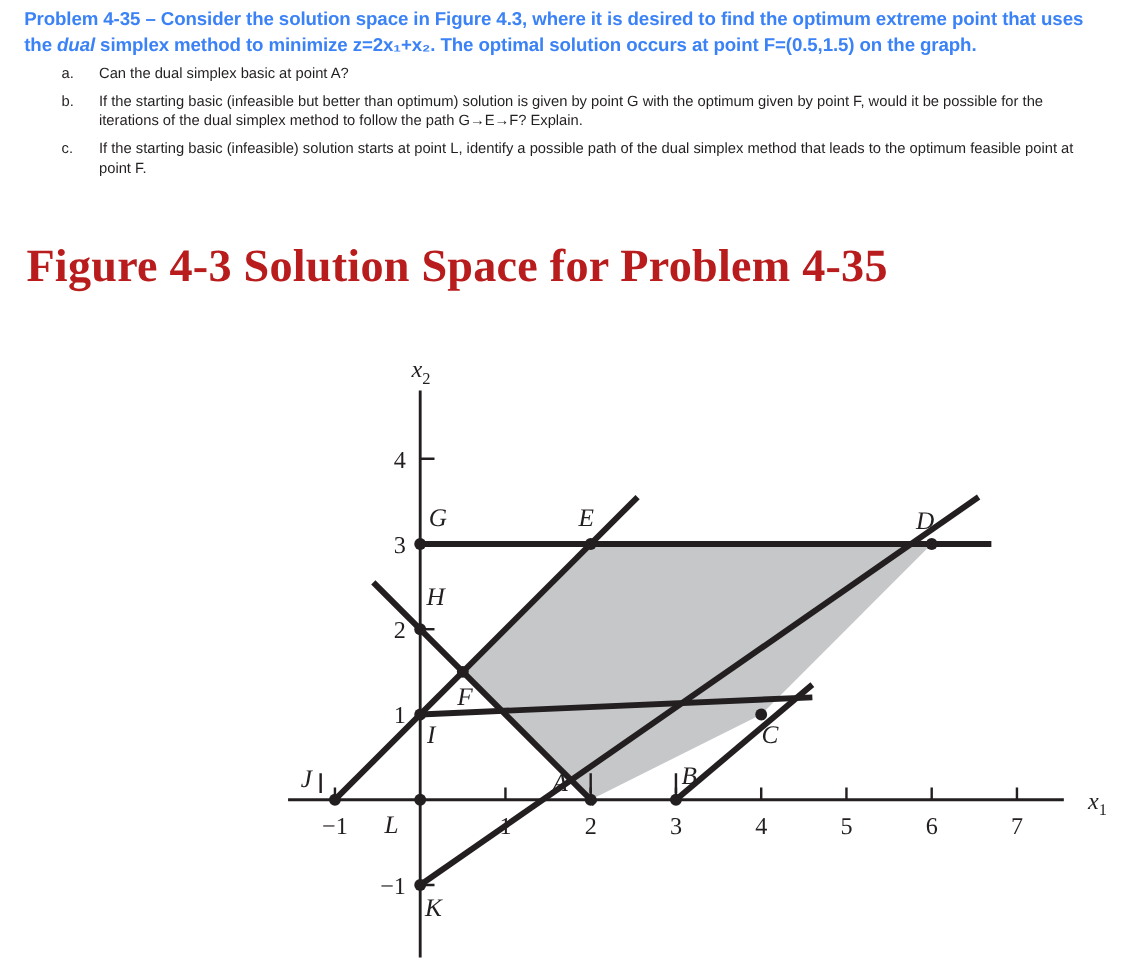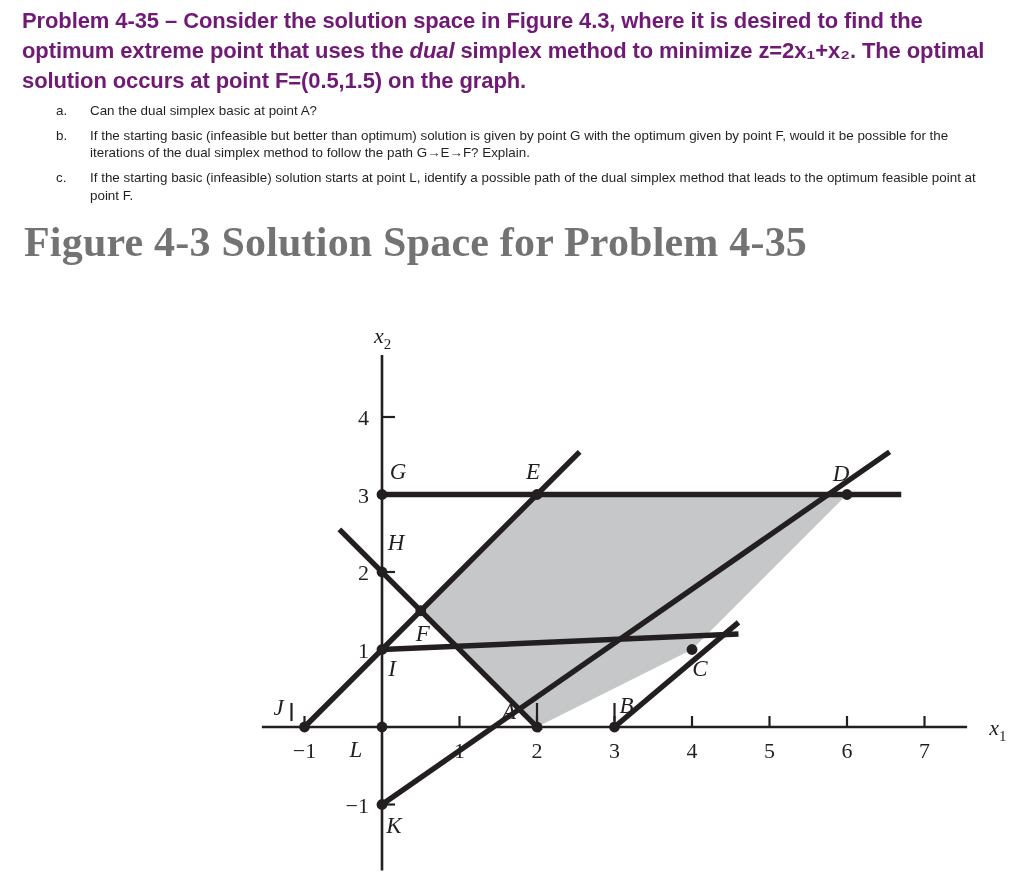--- a/index.html
+++ b/index.html
@@ -20,25 +20,25 @@
     width: 1024px;
     height: 882px;
   }
   .problem-block {
     position: absolute;
     left: 22px;
     top: 6px;
     width: 990px;
   }
   .problem-stem {
-    font-size: 22px;
+    font-size: 17px;
     line-height: 1.36;
     font-weight: 600;
     letter-spacing: -0.1px;
-    color: #701a75;
+    color: #3b82f6;
     margin: 0;
   }
   .problem-stem .em {
     font-style: italic;
   }
   .sub-list {
     margin: 6px 0 0 0;
     padding: 0;
     list-style: none;
   }
@@ -62,21 +62,21 @@
     max-width: 905px;
   }
   .figure-title {
     position: absolute;
     left: 24px;
     top: 218px;
     font-family: "Liberation Serif", serif;
     font-weight: bold;
     font-size: 42px;
     letter-spacing: 0.2px;
-    color: #737373;
+    color: #b91c1c;
     white-space: nowrap;
   }
   #graph-wrap {
     position: absolute;
     left: 0;
     top: 300px;
     width: 1024px;
     height: 582px;
   }
   svg { display: block; }

